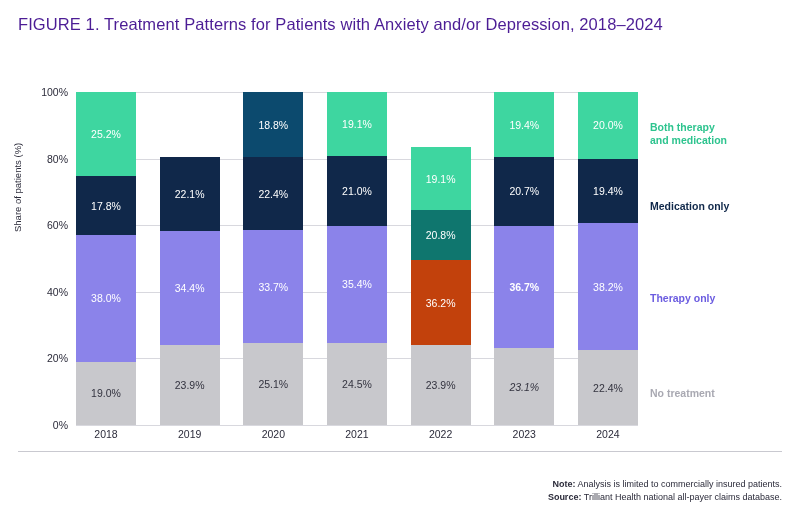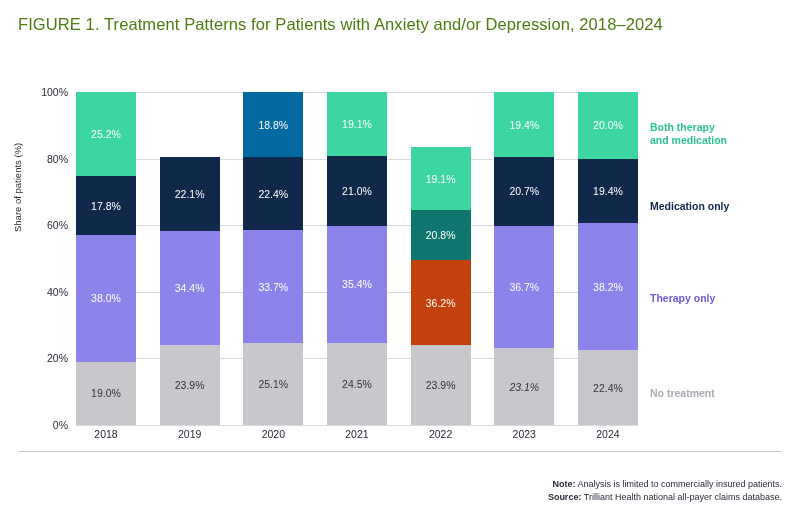--- a/index.html
+++ b/index.html
@@ -19,21 +19,21 @@
     position: relative;
     width: 800px;
     height: 518px;
     box-sizing: border-box;
     padding: 14px 18px 10px 18px;
   }
   .title {
     font-size: 16.5px;
     font-weight: 400;
     line-height: 1.32;
-    color: #4d7c0f;
+    color: #4c1d95;
     letter-spacing: 0.1px;
     margin: 0 0 20px 0;
     max-width: 720px;
   }
   .chart-area {
     position: absolute;
     left: 18px;
     top: 82px;
     width: 764px;
     height: 360px;
@@ -202,41 +202,41 @@
             <div class="seg light-text" style="height: 59.274px; background: rgb(16, 40, 74);">17.8%</div>
             <div class="seg light-text" style="height: 126.54px; background: rgb(139, 131, 234);">38.0%</div>
             <div class="seg dark-text" style="height: 63.27px; background: rgb(200, 200, 204);">19.0%</div>
           </div>
           <div class="barcol">
             <div class="seg light-text" style="height: 73.593px; background: rgb(16, 40, 74);">22.1%</div>
             <div class="seg light-text" style="height: 114.552px; background: rgb(139, 131, 234);">34.4%</div>
             <div class="seg dark-text" style="height: 79.587px; background: rgb(200, 200, 204);">23.9%</div>
           </div>
           <div class="barcol">
-            <div class="seg light-text" style="height: 66px; background: #0369a1;">18.8%</div>
+            <div class="seg light-text" style="height: 66px; background: #0c4a6e;">18.8%</div>
             <div class="seg light-text" style="height: 74.592px; background: rgb(16, 40, 74);">22.4%</div>
             <div class="seg light-text" style="height: 114px; background: rgb(139, 131, 234);">33.7%</div>
             <div class="seg dark-text" style="height: 83.583px; background: rgb(200, 200, 204);">25.1%</div>
           </div>
           <div class="barcol">
             <div class="seg light-text" style="height: 63.603px; background: rgb(62, 214, 160);">19.1%</div>
             <div class="seg light-text" style="height: 69.93px; background: rgb(16, 40, 74);">21.0%</div>
             <div class="seg light-text" style="height: 117.882px; background: rgb(139, 131, 234);">35.4%</div>
             <div class="seg dark-text" style="height: 81.585px; background: rgb(200, 200, 204);">24.5%</div>
           </div>
           <div class="barcol">
             <div class="seg light-text" style="height: 63.603px; background: rgb(62, 214, 160);">19.1%</div>
             <div class="seg light-text" style="height: 50px; background: #0f766e; text-align: right;">20.8%</div>
             <div class="seg light-text" style="height: 85px; background: #c2410c;">36.2%</div>
             <div class="seg dark-text" style="height: 79.587px; background: rgb(200, 200, 204);">23.9%</div>
           </div>
           <div class="barcol">
             <div class="seg light-text" style="height: 64.602px; background: rgb(62, 214, 160);">19.4%</div>
             <div class="seg light-text" style="height: 68.931px; background: rgb(16, 40, 74);">20.7%</div>
-            <div class="seg light-text" style="height: 122.211px; background: rgb(139, 131, 234);">36.7%</div>
+            <div class="seg light-text" style="height: 122.211px; background: rgb(139, 131, 234); font-weight: bold;">36.7%</div>
             <div class="seg dark-text" style="height: 76.923px; background: rgb(200, 200, 204); font-style: italic;">23.1%</div>
           </div>
           <div class="barcol">
             <div class="seg light-text" style="height: 66.6px; background: rgb(62, 214, 160);">20.0%</div>
             <div class="seg light-text" style="height: 64.602px; background: rgb(16, 40, 74);">19.4%</div>
             <div class="seg light-text" style="height: 127.206px; background: rgb(139, 131, 234);">38.2%</div>
             <div class="seg dark-text" style="height: 74.592px; background: rgb(200, 200, 204);">22.4%</div>
           </div>
         </div>
     </div>

